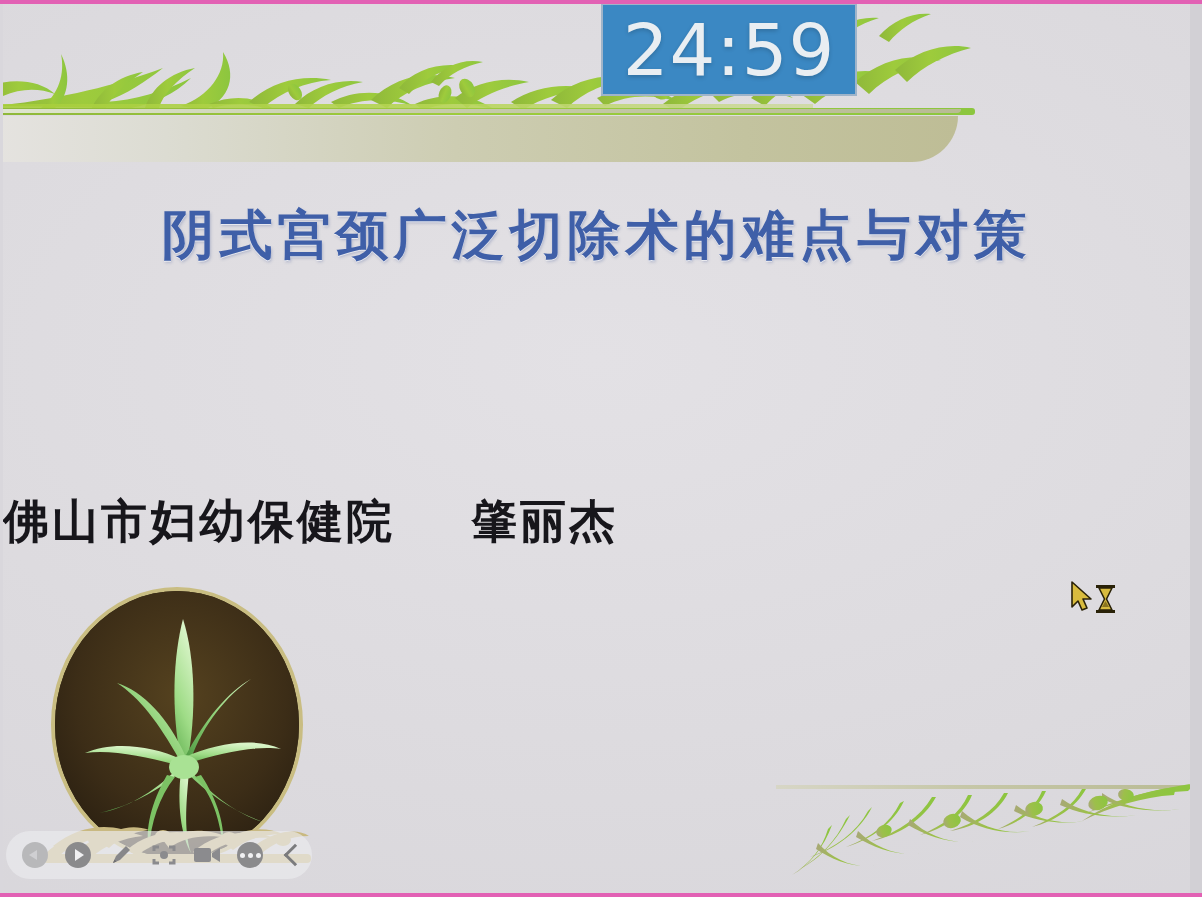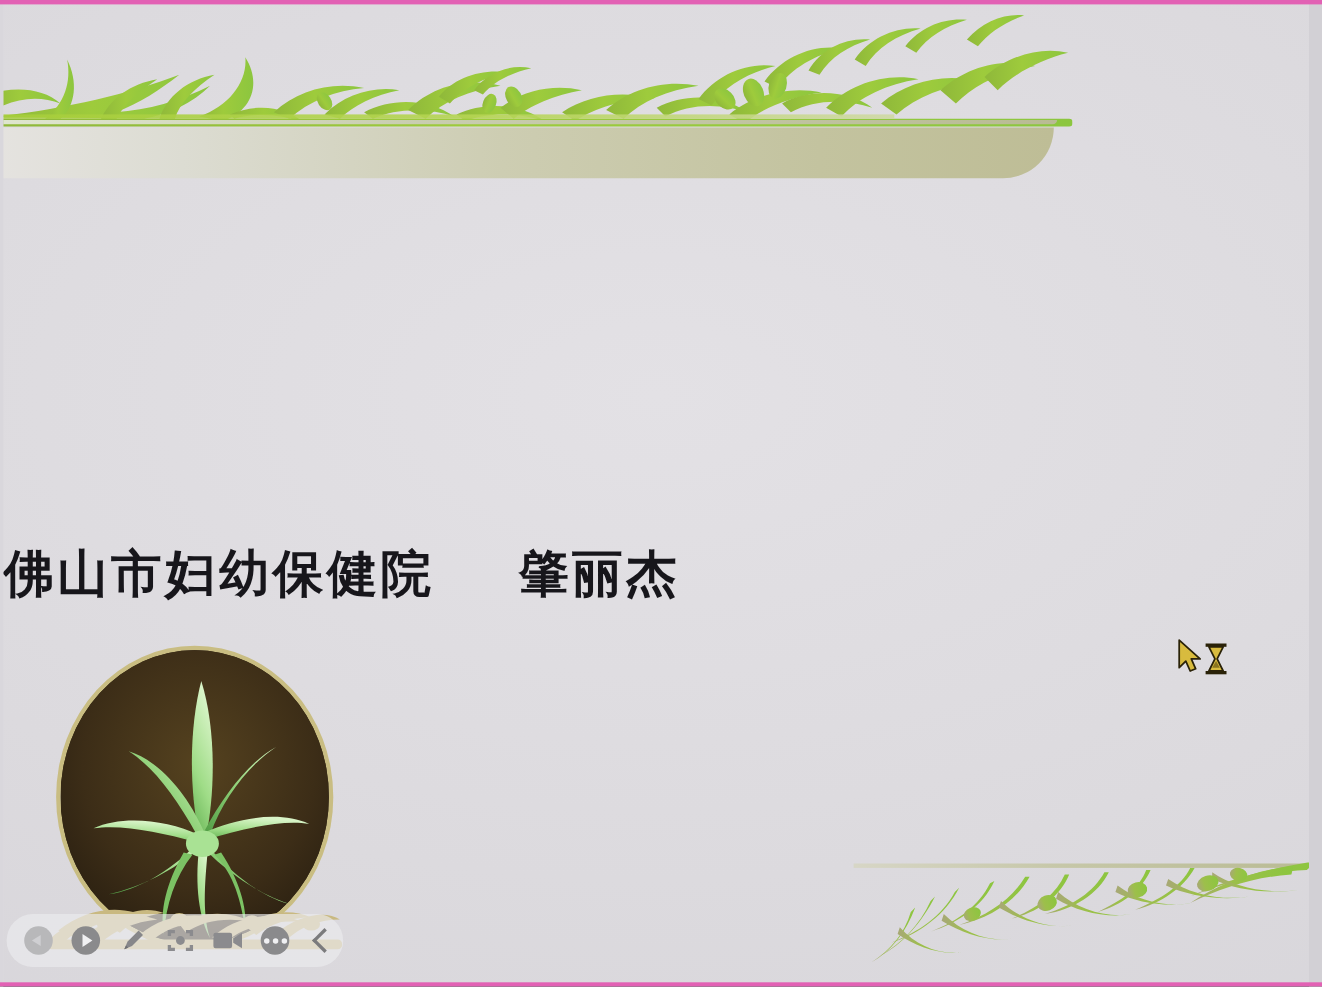--- a/index.html
+++ b/index.html
@@ -219,20 +219,21 @@
           <ellipse cx="450" cy="86" rx="6" ry="9" transform="rotate(22 450 86)"></ellipse>
           <ellipse cx="300" cy="84" rx="6" ry="9" transform="rotate(-34 300 84)"></ellipse>
           <rect x="0" y="100" width="980" height="7" rx="3"></rect>
         </g>
       </svg>
       <div class="band-greenline"></div>
       <div class="band-hairline"></div>
       <div class="band"></div>
     </div>
 
+    <div class="title">阴式宫颈广泛切除术的难点与对策</div>
 
     <div class="presenter">佛山市妇幼保健院    肇丽杰</div>
 
     <div class="oval-wrap">
       <div class="oval-frame">
         <svg viewBox="0 0 252 275" width="252" height="275">
           <defs>
             <radialGradient id="bgp" cx="50%" cy="38%" r="70%">
               <stop offset="0" stop-color="#55421f"></stop>
               <stop offset="0.6" stop-color="#3c2d17"></stop>
@@ -325,20 +326,23 @@
           <ellipse cx="258" cy="36" rx="9" ry="7" transform="rotate(-14 258 36)"></ellipse>
           <ellipse cx="176" cy="48" rx="9" ry="7" transform="rotate(-20 176 48)"></ellipse>
           <ellipse cx="108" cy="58" rx="8" ry="6" transform="rotate(-22 108 58)"></ellipse>
           <ellipse cx="350" cy="22" rx="8" ry="6" transform="rotate(12 350 22)"></ellipse>
         </g>
       </svg>
     </div>
 
   </div>
 
+  <div class="timer">
+    <span class="timer-text">24:59</span>
+  </div>
 
   <div class="toolbar">
     <div class="tb-btn">
       <span class="circ dim">
         <span class="tri-left"></span>
       </span>
     </div>
     <div class="tb-btn">
       <span class="circ">
         <span class="tri-right"></span>

